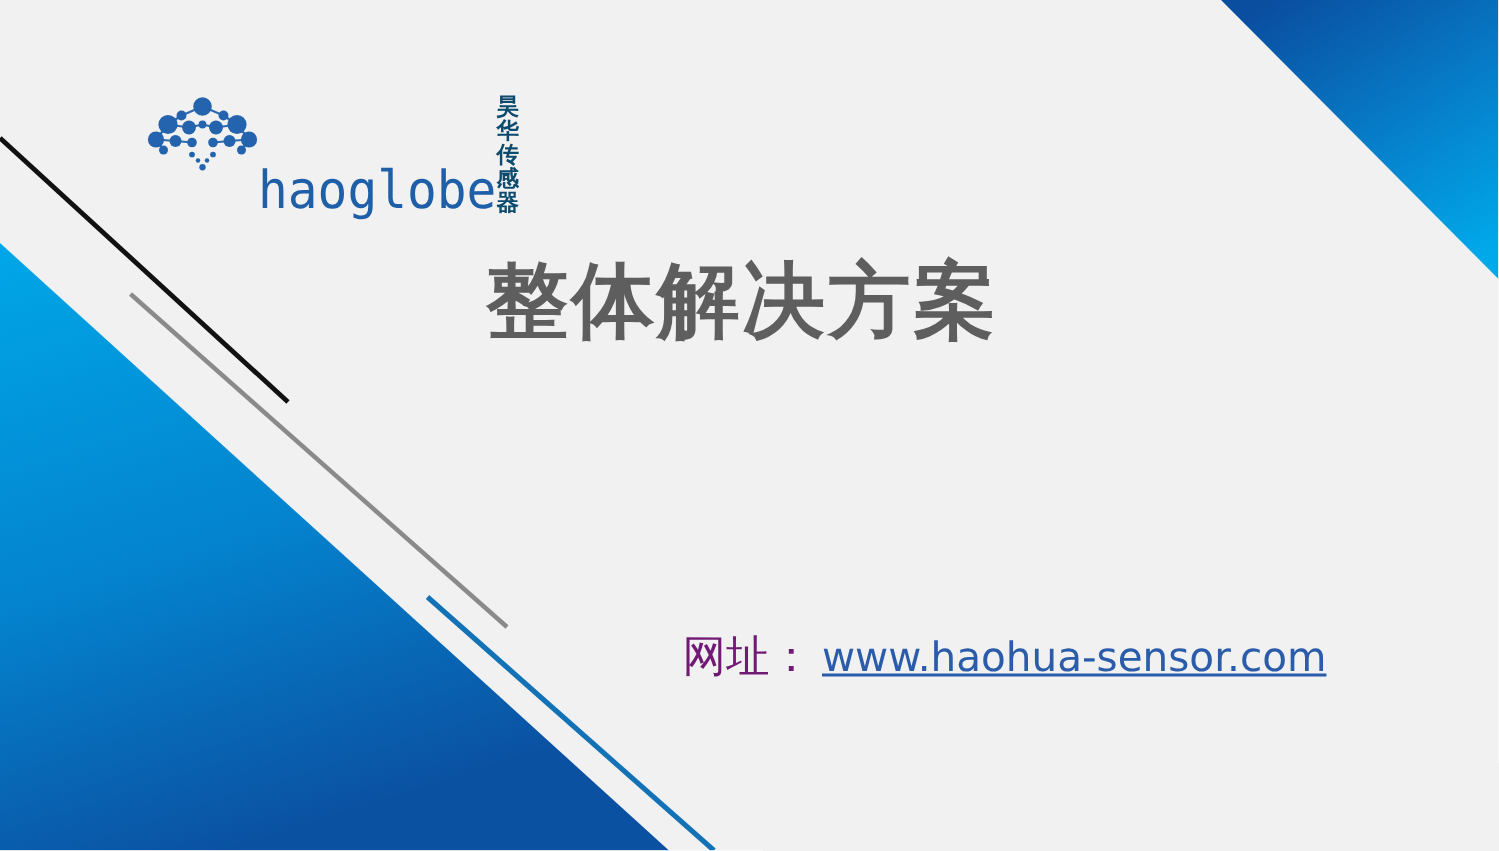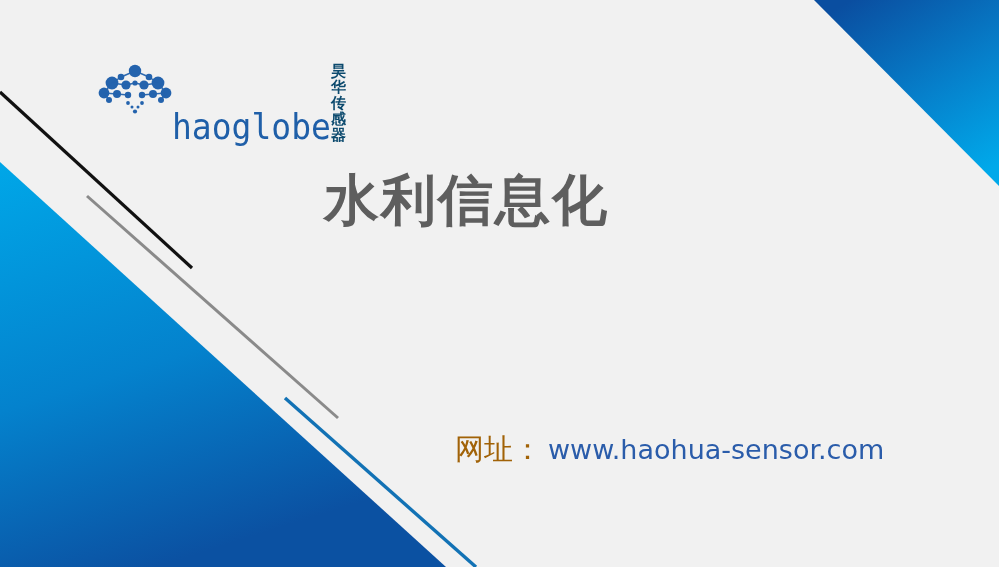--- a/index.html
+++ b/index.html
@@ -100,31 +100,31 @@
     top: 420px;
     display: flex;
     flex-direction: row;
     align-items: baseline;
     white-space: nowrap;
   }
   #url-label {
     font-family: "DejaVu Sans", "Liberation Sans", sans-serif;
     font-size: 29px;
     line-height: 34px;
-    color: #a16207;
+    color: #701a75;
     letter-spacing: 0px;
-    margin-top: 12px;
   }
   #url-value {
     font-family: "DejaVu Sans", "Liberation Sans", sans-serif;
     font-size: 27px;
     line-height: 34px;
     color: #2a5caa;
     margin-left: 6px;
     letter-spacing: 0px;
+    text-decoration: underline;
   }
 </style>
 </head>
 <body>
 
 <div id="slide">
 
   <svg id="bg-svg" viewBox="0 0 999 567" preserveAspectRatio="none">
     <defs>
       <linearGradient id="gradLeft" x1="0" y1="0" x2="0.35" y2="1">
@@ -205,21 +205,21 @@
       </g>
     </svg>
 
     <div id="logo-text-block">
       <div id="logo-wordmark">haoglobe</div>
       <div id="logo-subtext">昊华传感器</div>
     </div>
   </div>
 
   <div id="title-block">
-    <div class="title-line title-line-1">水利信息化</div>
+    <div class="title-line title-line-1">整体解决方案</div>
   </div>
 
   <div id="url-block">
     <span id="url-label">网址：</span>
     <span id="url-value">www.haohua-sensor.com</span>
   </div>
 
 </div>
 
 </body></html>

